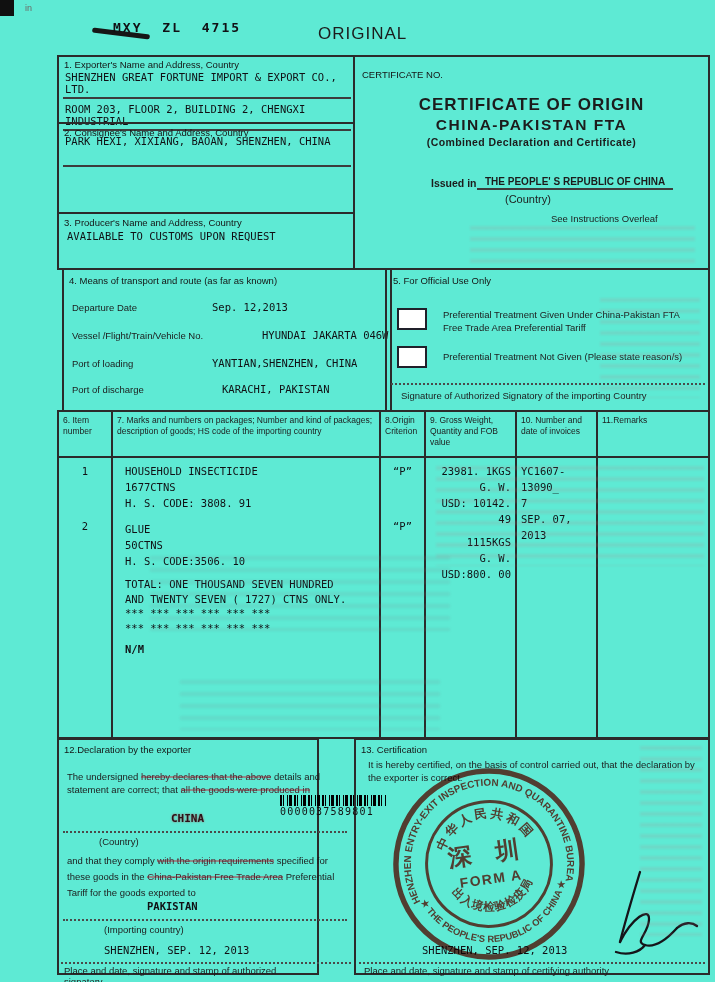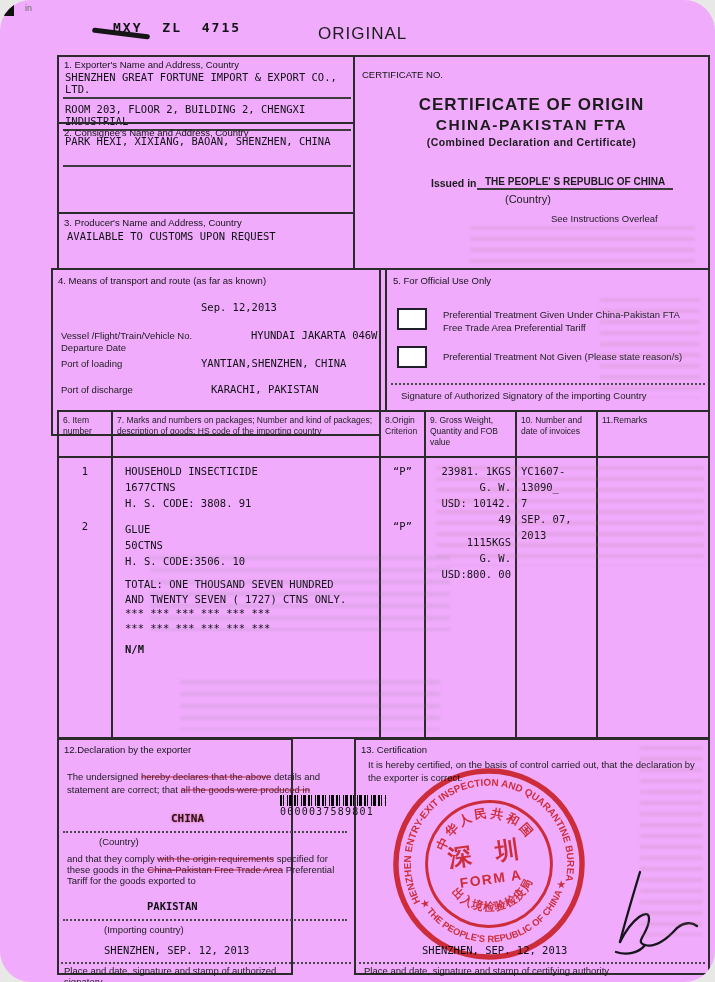--- a/index.html
+++ b/index.html
@@ -1,17 +1,17 @@
 <!DOCTYPE html>
 <html><head>
 <meta charset="utf-8">
 <style>
   html,body{margin:0;padding:0;background:#e8e8e6;}
-  #sheet{position:relative;width:715px;height:982px;background:#f0abfc;overflow:hidden;
-         font-family:"Liberation Sans",sans-serif;color:#1c1c1c;border-radius:31px;}
+  #sheet{position:relative;width:715px;height:982px;background:#5eead4;overflow:hidden;
+         font-family:"Liberation Sans",sans-serif;color:#1c1c1c;}
   .abs{position:absolute;}
   .box{position:absolute;border:2px solid #2b2b2b;box-sizing:border-box;}
   .lbl{font-size:9.5px;color:#141414;}
   .typed{font-family:"DejaVu Sans Mono",monospace;font-size:10.5px;color:#101014;}
   .ml{white-space:pre-line;}
   .dots{border-bottom:2px dotted #4a4a4a;height:1px;}
   .uline{border-bottom:2px solid #3c3c3c;}
   .small{font-size:9.5px;}
   .center{text-align:center;}
   
@@ -72,23 +72,23 @@
     <div class="lbl abs" style="left:7px;top:12px;">CERTIFICATE NO.</div>
     <div class="abs center" style="left:0;top:38px;width:100%;font-size:17px;font-weight:bold;letter-spacing:1px;">CERTIFICATE OF ORIGIN</div>
     <div class="abs center" style="left:0;top:59px;width:100%;font-size:15.5px;font-weight:bold;letter-spacing:1.5px;">CHINA-PAKISTAN FTA</div>
     <div class="abs center" style="left:0;top:79px;width:100%;font-size:10.5px;font-weight:bold;letter-spacing:.4px;">(Combined Declaration and Certificate)</div>
     <div class="abs" style="left:76px;top:120px;font-size:10.5px;font-weight:bold;">Issued in</div>
     <div class="abs uline" style="left:122px;top:119px;padding:0 8px 1px 8px;font-size:10px;font-weight:bold;">THE PEOPLE' S REPUBLIC OF CHINA</div>
     <div class="abs" style="left:150px;top:136px;font-size:11px;">(Country)</div>
     <div class="abs" style="left:196px;top:156px;font-size:9.5px;">See Instructions Overleaf</div>
   </div>
 
-  <div class="box" style="left:51px;top:268px;width:330px;height:168px;">
+  <div class="box" style="left:62px;top:268px;width:330px;height:144px;">
     <div class="lbl abs" style="left:5px;top:5px;">4. Means of transport and route (as far as known)</div>
-    <div class="abs small" style="left:8px;top:32px;margin-top:40px;">Departure Date</div>
+    <div class="abs small" style="left:8px;top:32px;">Departure Date</div>
     <div class="abs typed" style="left:148px;top:31px;">Sep.  12,2013</div>
     <div class="abs small" style="left:8px;top:60px;">Vessel /Flight/Train/Vehicle No.</div>
     <div class="abs typed" style="left:198px;top:59px;">HYUNDAI JAKARTA 046W</div>
     <div class="abs small" style="left:8px;top:88px;">Port of loading</div>
     <div class="abs typed" style="left:148px;top:87px;">YANTIAN,SHENZHEN, CHINA</div>
     <div class="abs small" style="left:8px;top:114px;">Port of discharge</div>
     <div class="abs typed" style="left:158px;top:113px;">KARACHI, PAKISTAN</div>
   </div>
 
   <div class="box" style="left:385px;top:268px;width:325px;height:144px;">
@@ -145,27 +145,27 @@
 USD:800. 00</div>
     </div>
     <div class="tb">
       <div class="typed ml cellblock" style="margin:5px 0 0 4px;">YC1607-13090_
 7
 SEP.  07, 2013</div>
     </div>
     <div class="tb last"></div>
   </div>
 
-  <div class="box" style="left:57px;top:738px;width:236px;height:237px;">
+  <div class="box" style="left:57px;top:738px;width:262px;height:237px;">
     <div class="lbl abs" style="left:5px;top:4px;">12.Declaration by the exporter</div>
     <div class="abs small" style="left:8px;top:30px;width:282px;line-height:13px;"><span>The undersigned </span><span class="rmark">hereby declares that the above</span><span> details and statement are correct; that </span><span class="rmark">all the goods were produced in</span></div>
     <div class="abs typed rover" style="left:72px;top:72px;font-weight:bold;font-size:11px;margin-left:40px;">CHINA</div>
     <div class="dots abs" style="left:4px;top:90px;width:284px;"></div>
     <div class="abs small" style="left:40px;top:96px;">(Country)</div>
-    <div class="abs small" style="left:8px;top:113px;width:284px;line-height:11px;"><span>and that they comply </span><span class="rmark">with the origin requirements</span><span> specified for these goods in the </span><span class="rmark">China-Pakistan Free Trade Area</span><span> Preferential Tariff for the goods exported to</span></div>
+    <div class="abs small" style="left:8px;top:113px;width:284px;line-height:16px;"><span>and that they comply </span><span class="rmark">with the origin requirements</span><span> specified for these goods in the </span><span class="rmark">China-Pakistan Free Trade Area</span><span> Preferential Tariff for the goods exported to</span></div>
     <div class="abs typed" style="left:88px;top:160px;font-weight:bold;">PAKISTAN</div>
     <div class="dots abs" style="left:4px;top:178px;width:284px;"></div>
     <div class="abs small" style="left:45px;top:184px;">(Importing country)</div>
     <div class="abs typed" style="left:45px;top:204px;">SHENZHEN, SEP.  12, 2013</div>
     <div class="dots abs" style="left:2px;top:221px;width:290px;"></div>
     <div class="abs small" style="left:5px;top:225px;">Place and date, signature and stamp of authorized signatory</div>
   </div>
 
   <div class="box" style="left:354px;top:738px;width:356px;height:237px;">
     <div class="lbl abs" style="left:5px;top:4px;">13. Certification</div>

